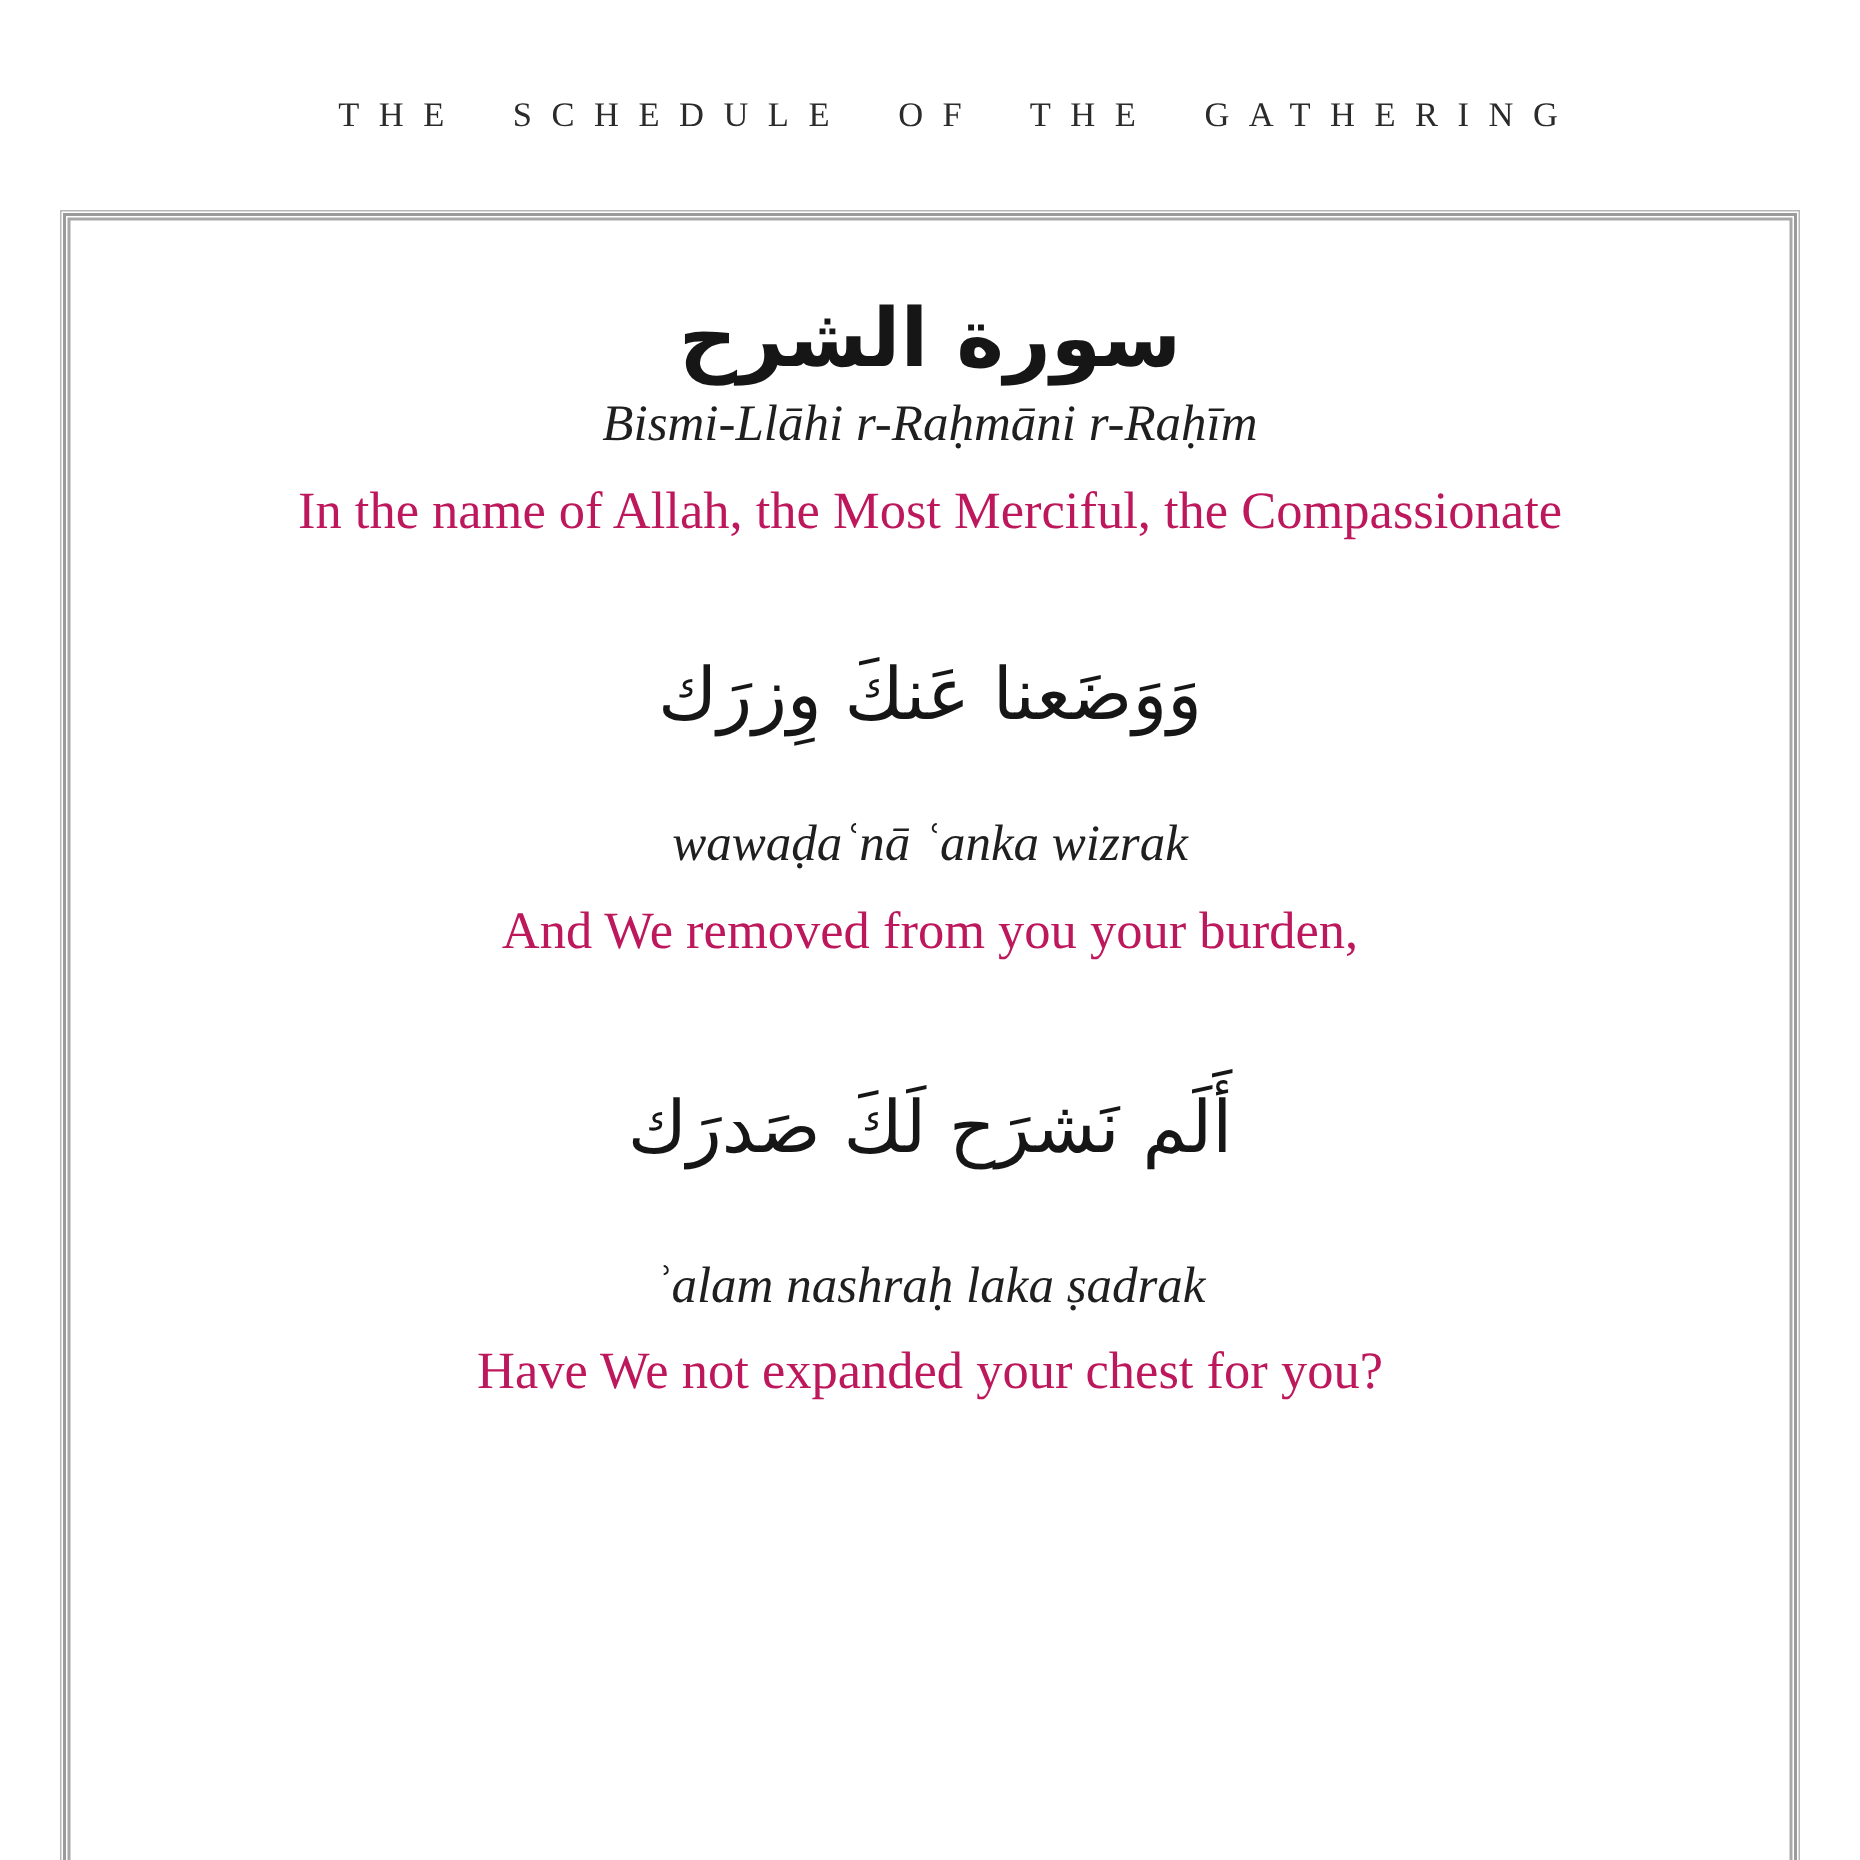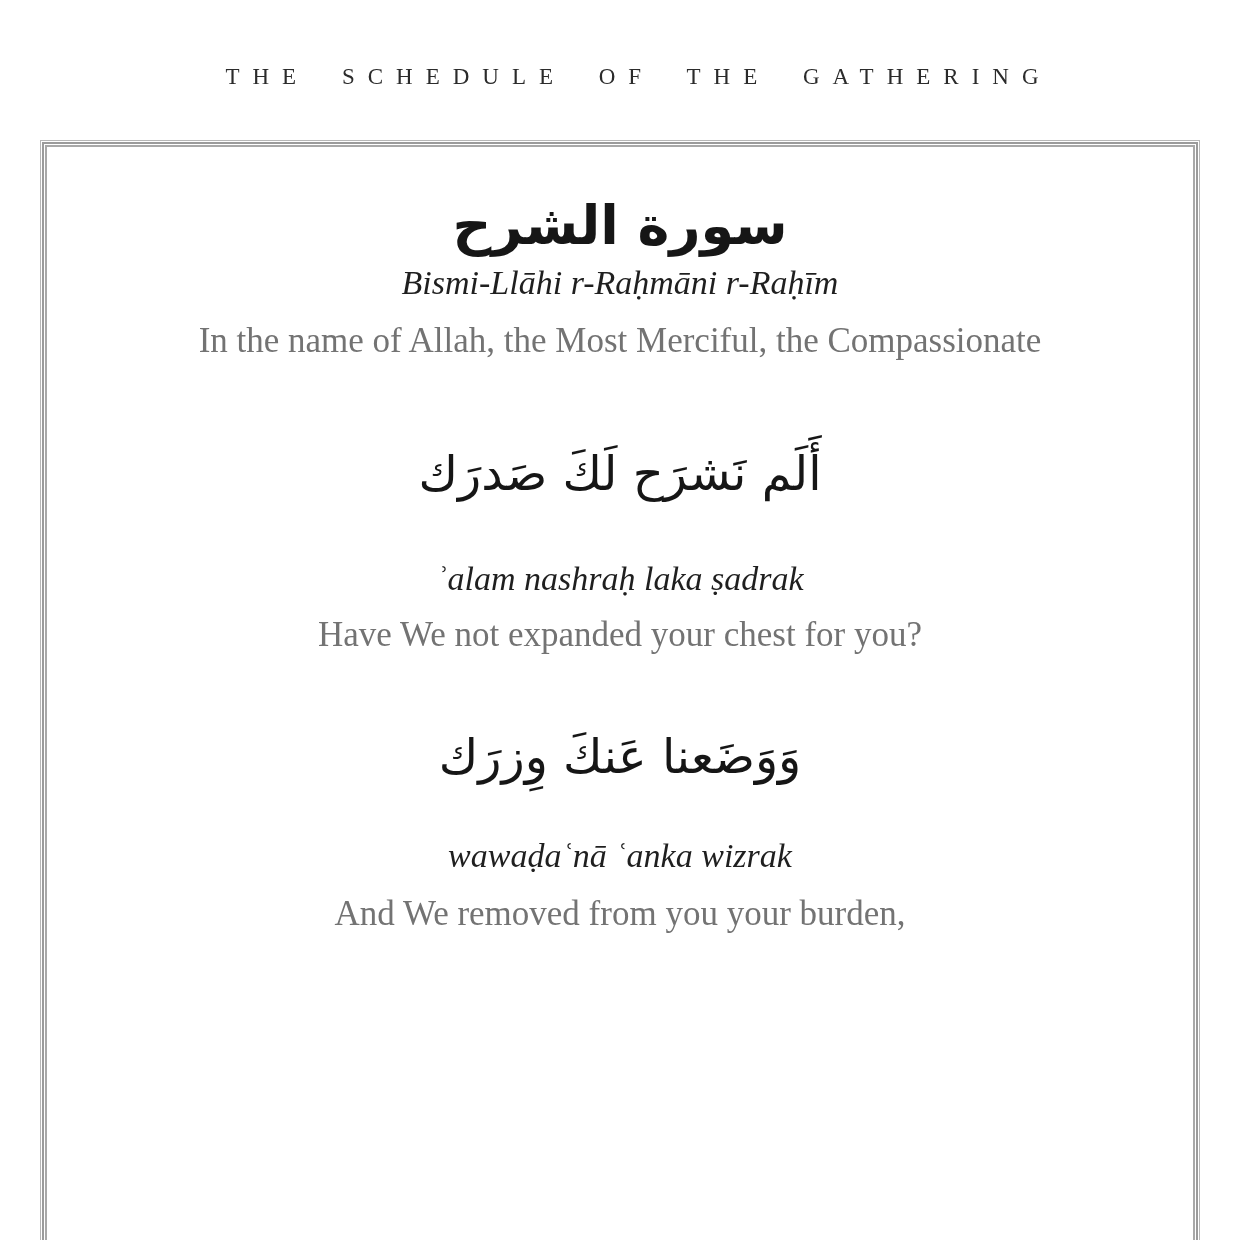--- a/index.html
+++ b/index.html
@@ -82,21 +82,21 @@
   }
   .translit {
     font-size: 34px;
     font-style: italic;
     line-height: 1.3;
     color: #1f1f1f;
   }
   .translation {
     font-size: 35px;
     line-height: 1.35;
-    color: #737373;
+    color: #be185d;
   }
   .basmala-translit { }
   .basmala-translation { margin-top: 12px; }
 
   .verse-arabic {
     font-size: 48px;
     line-height: 2.0;
   }
   .verse1-arabic { margin-top: 60px; }
   .verse1-translit { margin-top: 36px; }
@@ -116,26 +116,26 @@
 
       <div class="arabic surah-title-arabic" lang="ar" dir="rtl">سورة الشرح</div>
 
 
 
       <div class="translit basmala-translit">Bismi-Llāhi r-Raḥmāni r-Raḥīm</div>
 
       <div class="translation basmala-translation">In the name of Allah, the Most Merciful, the Compassionate</div>
 
       <div class="verse-group">
+        <div class="arabic verse-arabic verse2-arabic" lang="ar" dir="rtl">وَوَضَعنا عَنكَ وِزرَك</div>
+        <div class="translit verse2-translit">wawaḍaʿnā ʿanka wizrak</div>
+        <div class="translation verse2-translation">And We removed from you your burden,</div>
+      </div>
+
+      <div class="verse-group">
         <div class="arabic verse-arabic verse1-arabic" lang="ar" dir="rtl">أَلَم نَشرَح لَكَ صَدرَك</div>
         <div class="translit verse1-translit">ʾalam nashraḥ laka ṣadrak</div>
         <div class="translation verse1-translation">Have We not expanded your chest for you?</div>
-      </div>
-
-      <div class="verse-group">
-        <div class="arabic verse-arabic verse2-arabic" lang="ar" dir="rtl">وَوَضَعنا عَنكَ وِزرَك</div>
-        <div class="translit verse2-translit">wawaḍaʿnā ʿanka wizrak</div>
-        <div class="translation verse2-translation">And We removed from you your burden,</div>
       </div>
 
     </div>
   </div>
 </div>
 
 </body></html>

